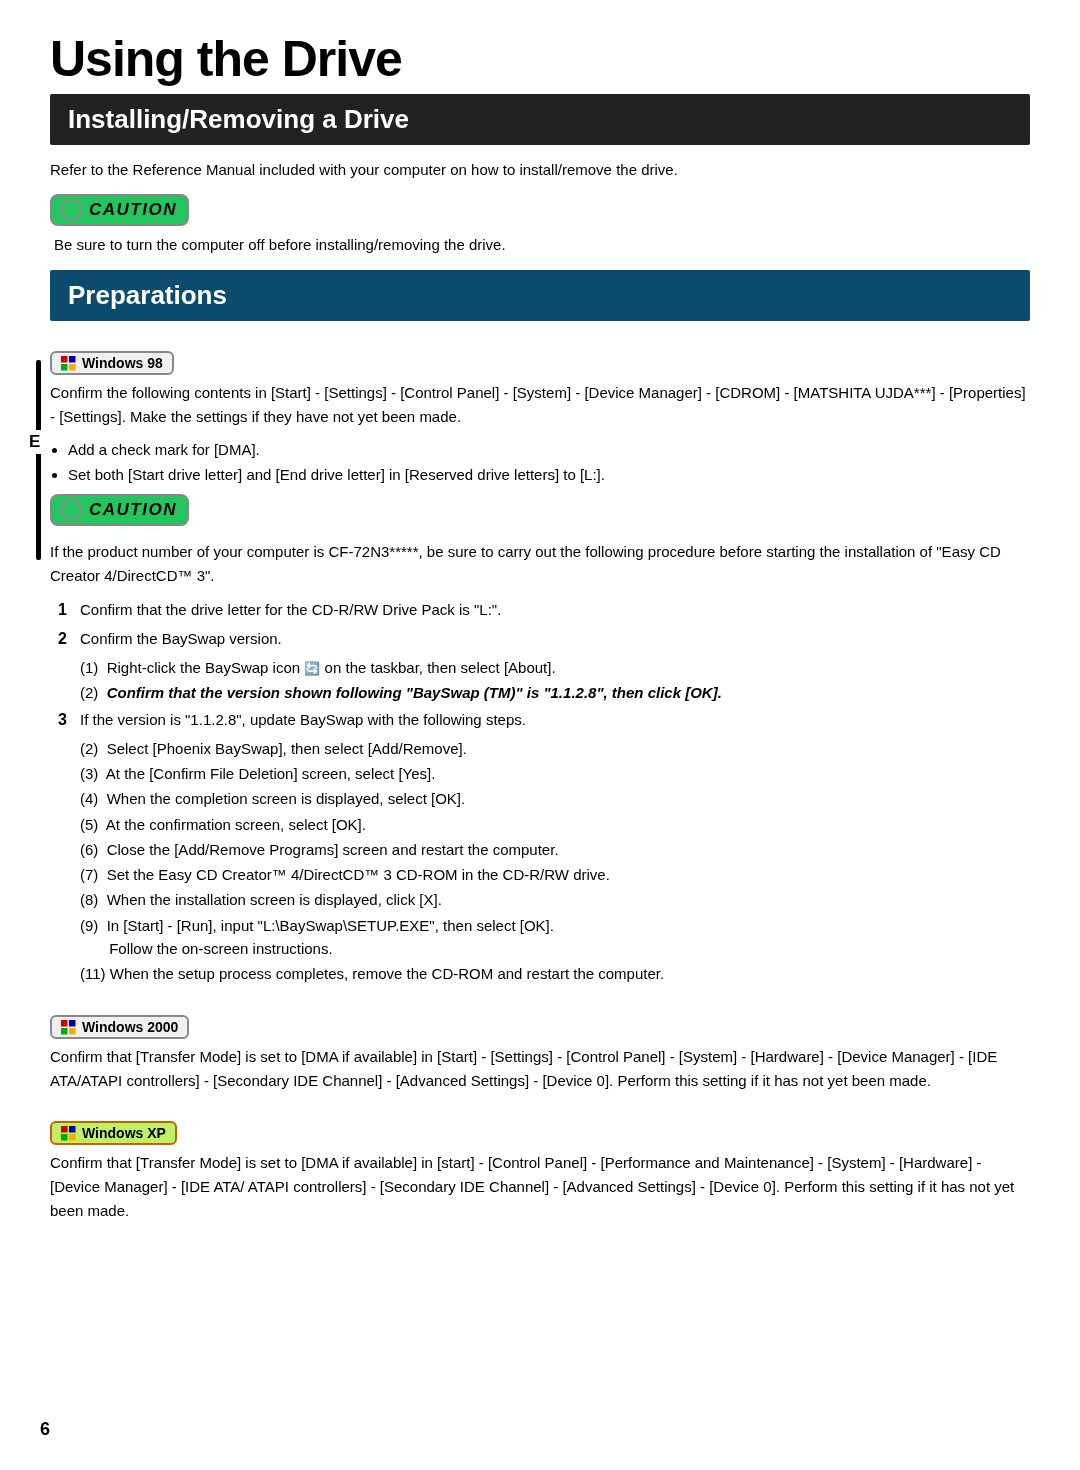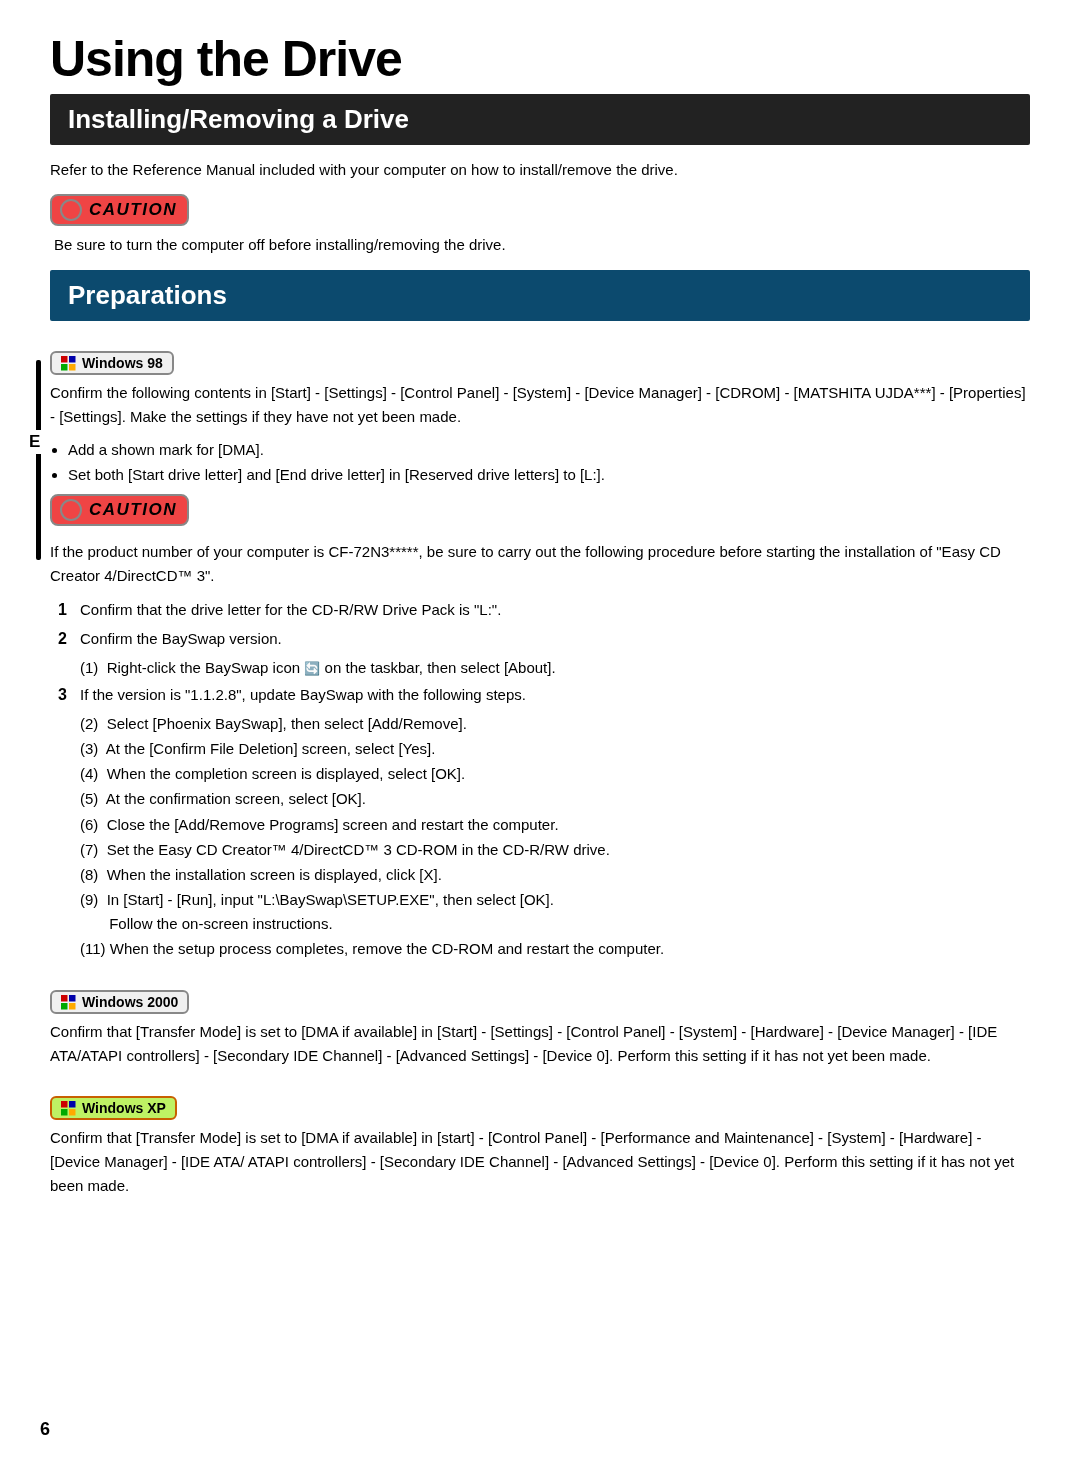--- a/index.html
+++ b/index.html
@@ -41,21 +41,21 @@
       line-height: 1.5;
     }
 
     .caution-badge {
       display: inline-flex;
       align-items: center;
       border: 2.5px solid #888;
       border-radius: 8px;
       padding: 3px 10px 3px 8px;
       margin-bottom: 8px;
-      background: #ef4444;
+      background: #22c55e;
       font-weight: 900;
       font-size: 17px;
       letter-spacing: 1.5px;
       text-transform: uppercase;
       font-style: italic;
       position: relative;
     }
     .caution-badge::before {
       content: '';
       display: inline-block;
@@ -218,21 +218,21 @@
       <rect x="0" y="8" width="6.5" height="6.5" fill="#0a0"></rect>
       <rect x="8" y="8" width="6.5" height="6.5" fill="#fa0"></rect>
     </svg>
   </span>
   <span>Windows 98</span>
 </div>
 
 <p class="content-block">Confirm the following contents in [Start] - [Settings] - [Control Panel] - [System] - [Device Manager] - [CDROM] - [MATSHITA UJDA***] - [Properties] - [Settings]. Make the settings if they have not yet been made.</p>
 
 <ul class="bullet-list">
-  <li>Add a shown mark for [DMA].</li>
+  <li>Add a check mark for [DMA].</li>
   <li>Set both [Start drive letter] and [End drive letter] in [Reserved drive letters] to [L:].</li>
 </ul>
 
 
 <div style="margin: 8px 0 6px 0;">
   <div class="caution-badge">
     <span>CAUTION</span>
   </div>
 </div>
 
@@ -247,20 +247,21 @@
     <span class="num">1</span>
     <span class="num-content">Confirm that the drive letter for the CD-R/RW Drive Pack is "L:".</span>
   </div>
 
   <div class="num-item">
     <span class="num">2</span>
     <span class="num-content">Confirm the BaySwap version.</span>
   </div>
   <ul class="sub-list">
     <li>(1)&nbsp; Right-click the BaySwap icon <span class="taskbar-icon">🔄</span> on the taskbar, then select [About].</li>
+    <li>(2)&nbsp; <span class="bold-italic">Confirm that the version shown following "BaySwap (TM)" is "1.1.2.8", then click [OK].</span></li>
   </ul>
 
   <div class="num-item">
     <span class="num">3</span>
     <span class="num-content">If the version is "1.1.2.8", update BaySwap with the following steps.</span>
   </div>
   <ul class="sub-list">
     <li>(2)&nbsp; Select [Phoenix BaySwap], then select [Add/Remove].</li>
     <li>(3)&nbsp; At the [Confirm File Deletion] screen, select [Yes].</li>
     <li>(4)&nbsp; When the completion screen is displayed, select [OK].</li>

